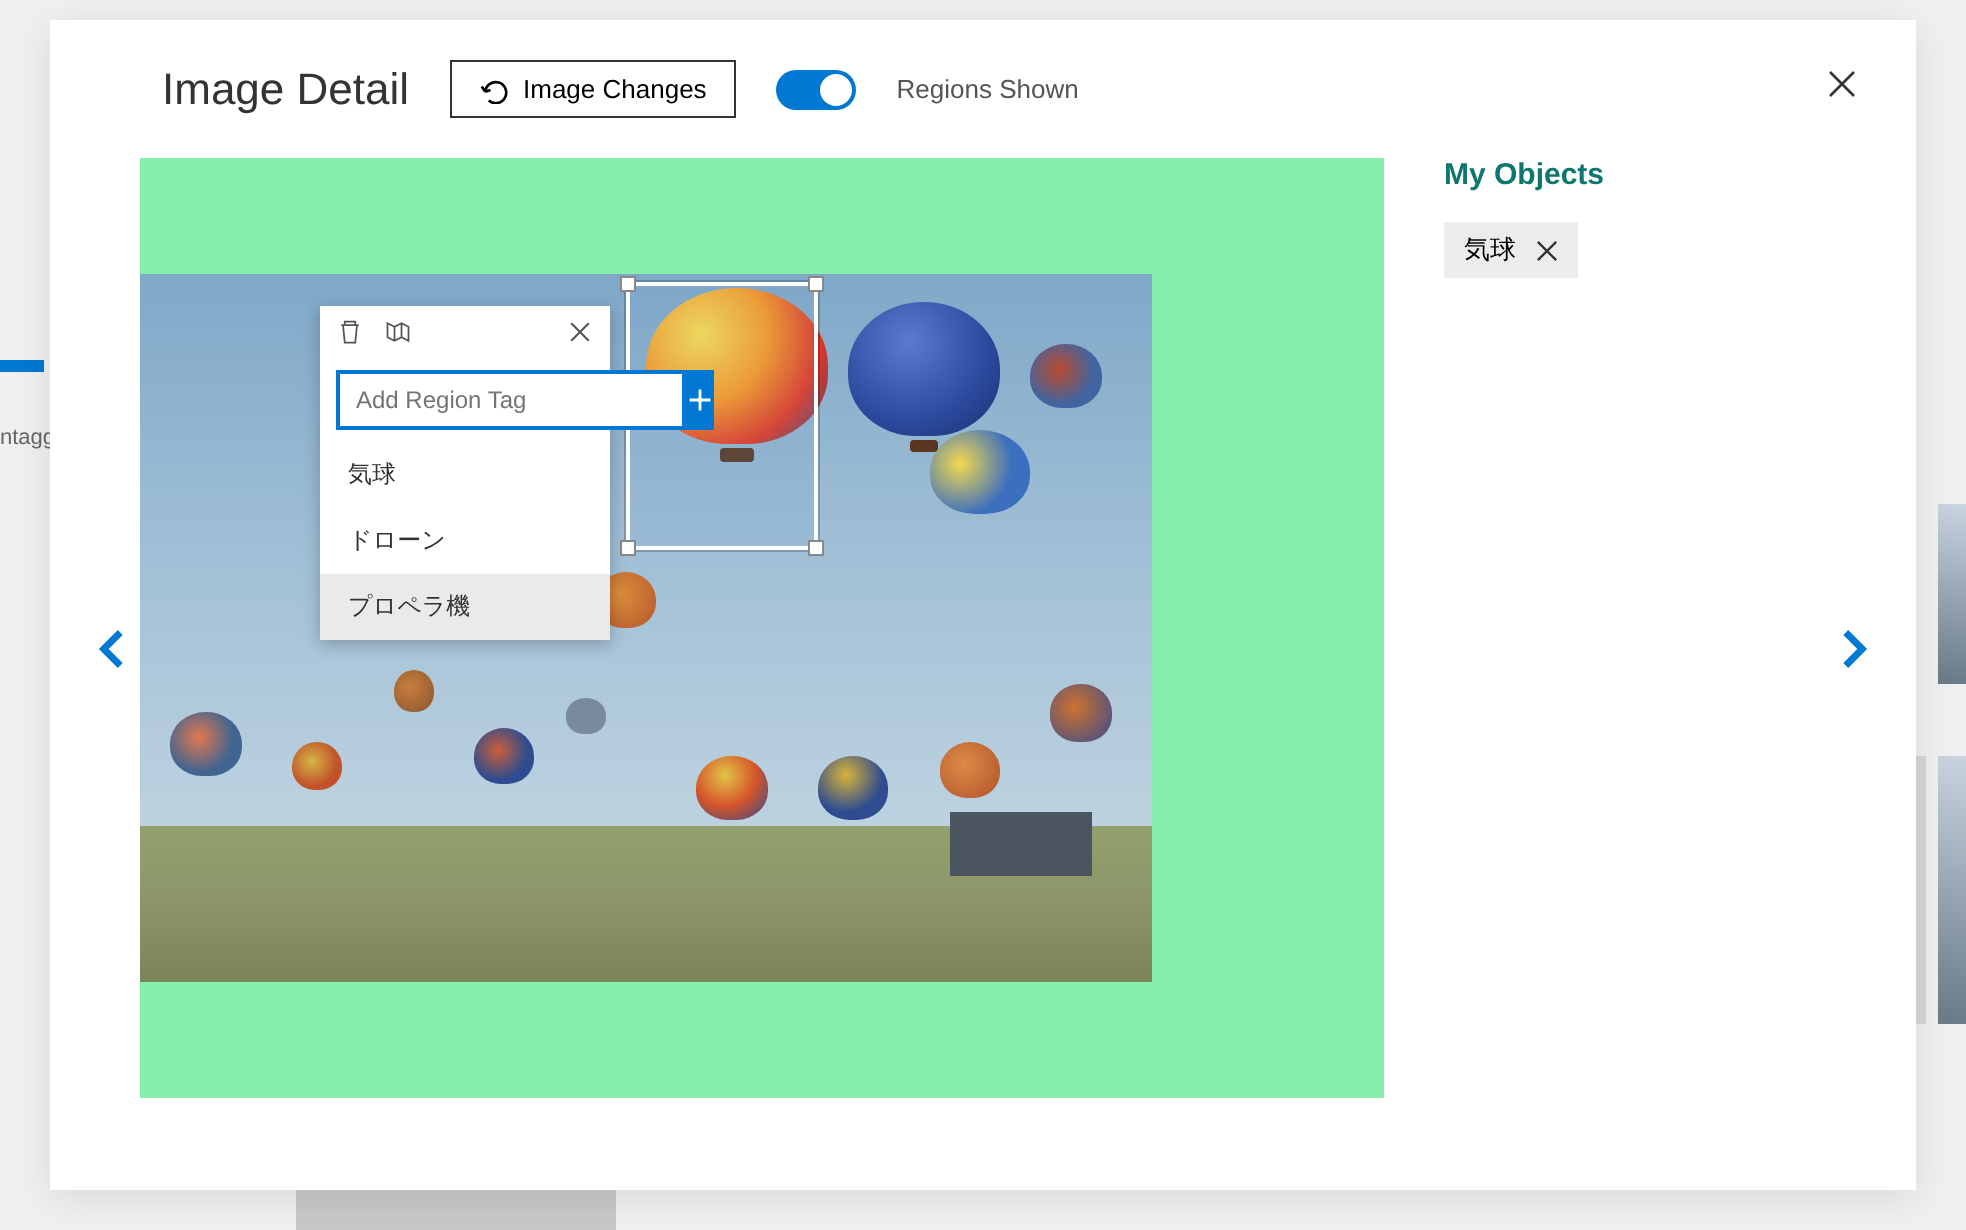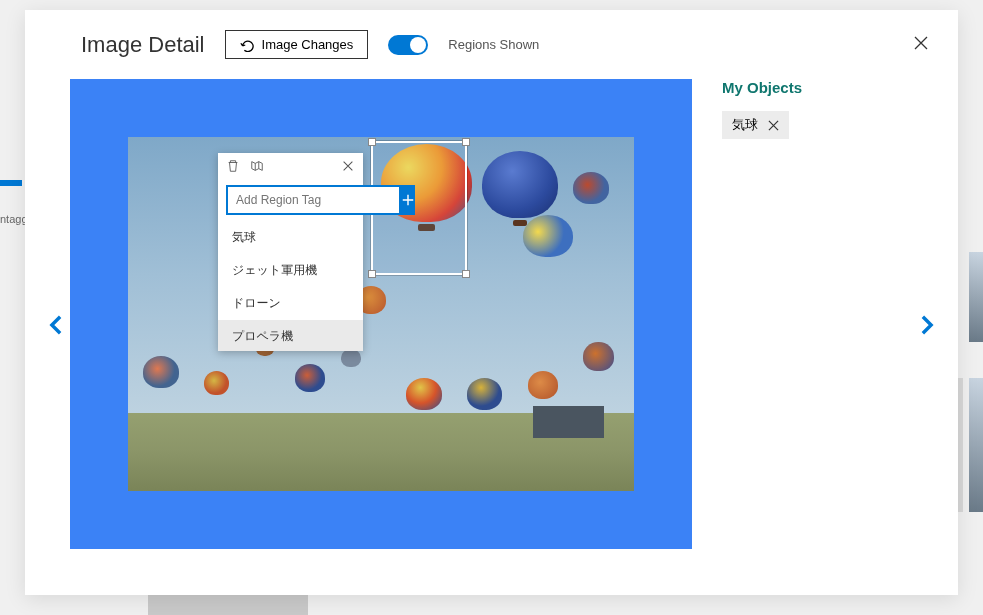--- a/index.html
+++ b/index.html
@@ -101,25 +101,25 @@
       cursor: pointer;
       z-index: 20;
     }
     .nav-arrow.left { left: 20px; }
     .nav-arrow.right { right: 20px; }
     .nav-arrow svg { width: 22px; height: 22px; }
     .image-panel {
       margin-left: 45px;
       width: 622px;
       height: 470px;
-      background: #3b82f6;
+      background: #86efac;
       position: relative;
       display: flex;
       align-items: center;
-      justify-content: center;
+      justify-content: flex-start;
     }
     .image-canvas {
       width: 506px;
       height: 354px;
       position: relative;
       overflow: hidden;
     }
     .sky {
       position: absolute;
       top: 0; left: 0; right: 0;
@@ -390,21 +390,20 @@
           <div class="tag-input-row">
             <input class="tag-input" placeholder="Add Region Tag" style="">
             <div class="tag-add">
               <svg width="14" height="14" viewBox="0 0 16 16">
                   <path stroke="currentColor" stroke-width="1.6" d="M8 2v12M2 8h12"></path>
                 </svg>
             </div>
           </div>
           <div class="tag-list">
             <div class="tag-option">気球</div>
-            <div class="tag-option">ジェット軍用機</div>
             <div class="tag-option">ドローン</div>
             <div class="tag-option highlighted">プロペラ機</div>
           </div>
         </div>
       </div>
     </div>
 
     <div class="sidebar">
       <div class="sidebar-title">My Objects</div>
       <div class="object-chip">

